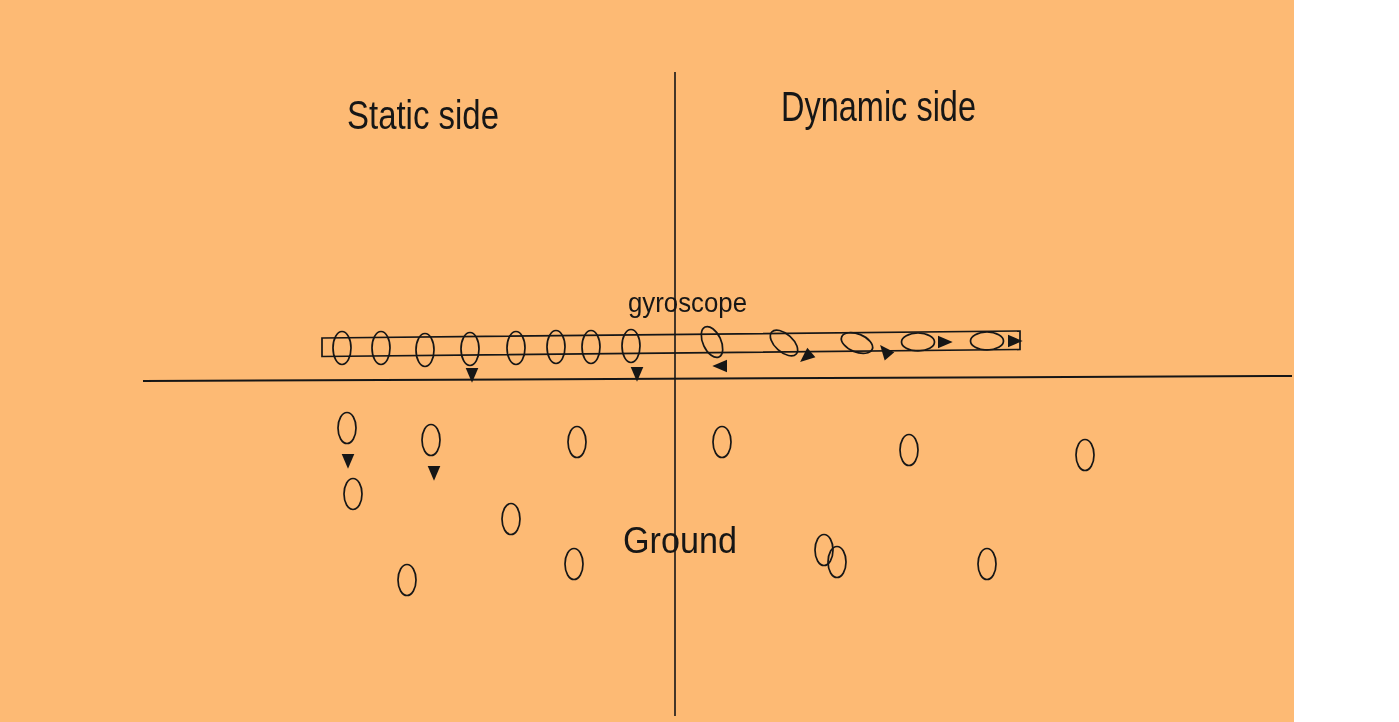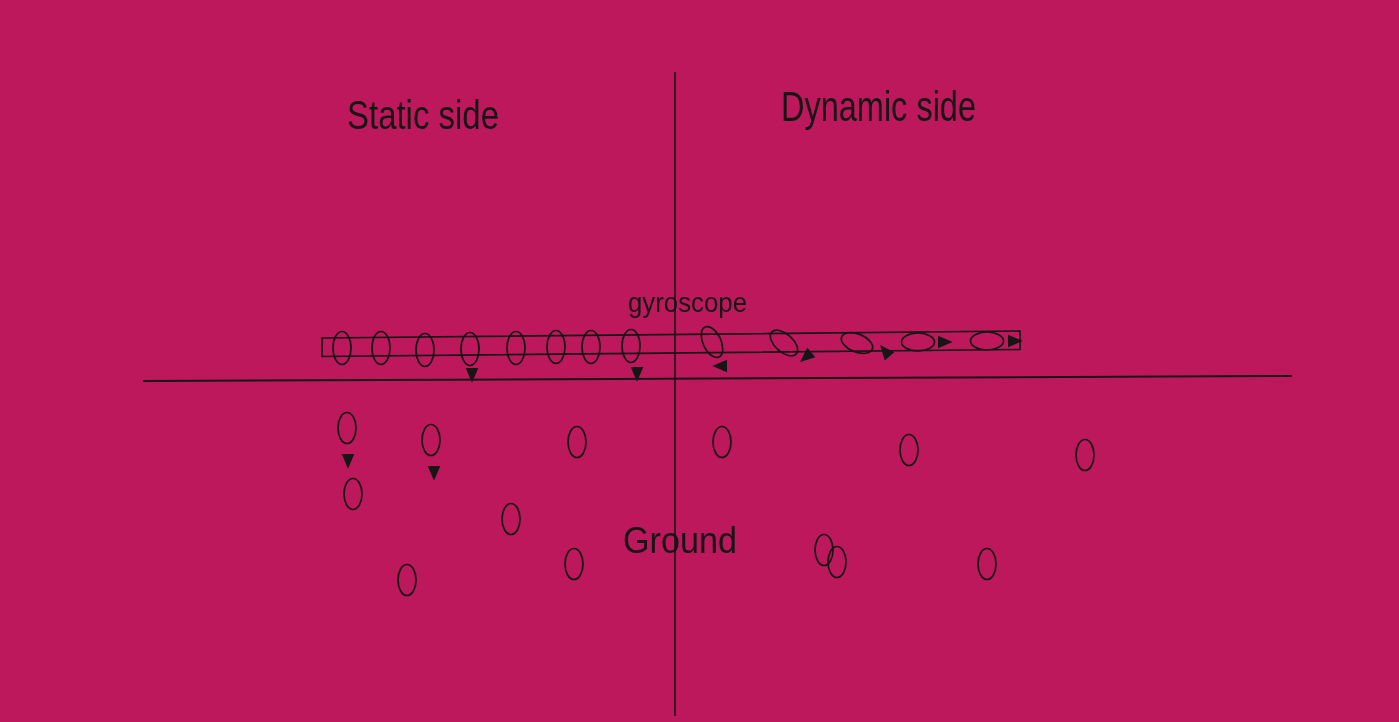--- a/index.html
+++ b/index.html
@@ -3,23 +3,23 @@
 <meta charset="utf-8">
 <style>
   html, body {
     margin: 0;
     padding: 0;
     background: #ffffff;
     font-family: "Liberation Sans", sans-serif;
   }
   .canvas {
     position: relative;
-    width: 1399px;
+    width: 1294px;
     height: 722px;
-    background: #be185d;
+    background: #fdba74;
     overflow: hidden;
   }
   svg { display: block; }
   text {
     fill: #161616;
     font-family: "Liberation Sans", sans-serif;
   }
   .label-big   { font-size: 40px; }
   .label-big2  { font-size: 42px; }
   .label-mid   { font-size: 36px; }

